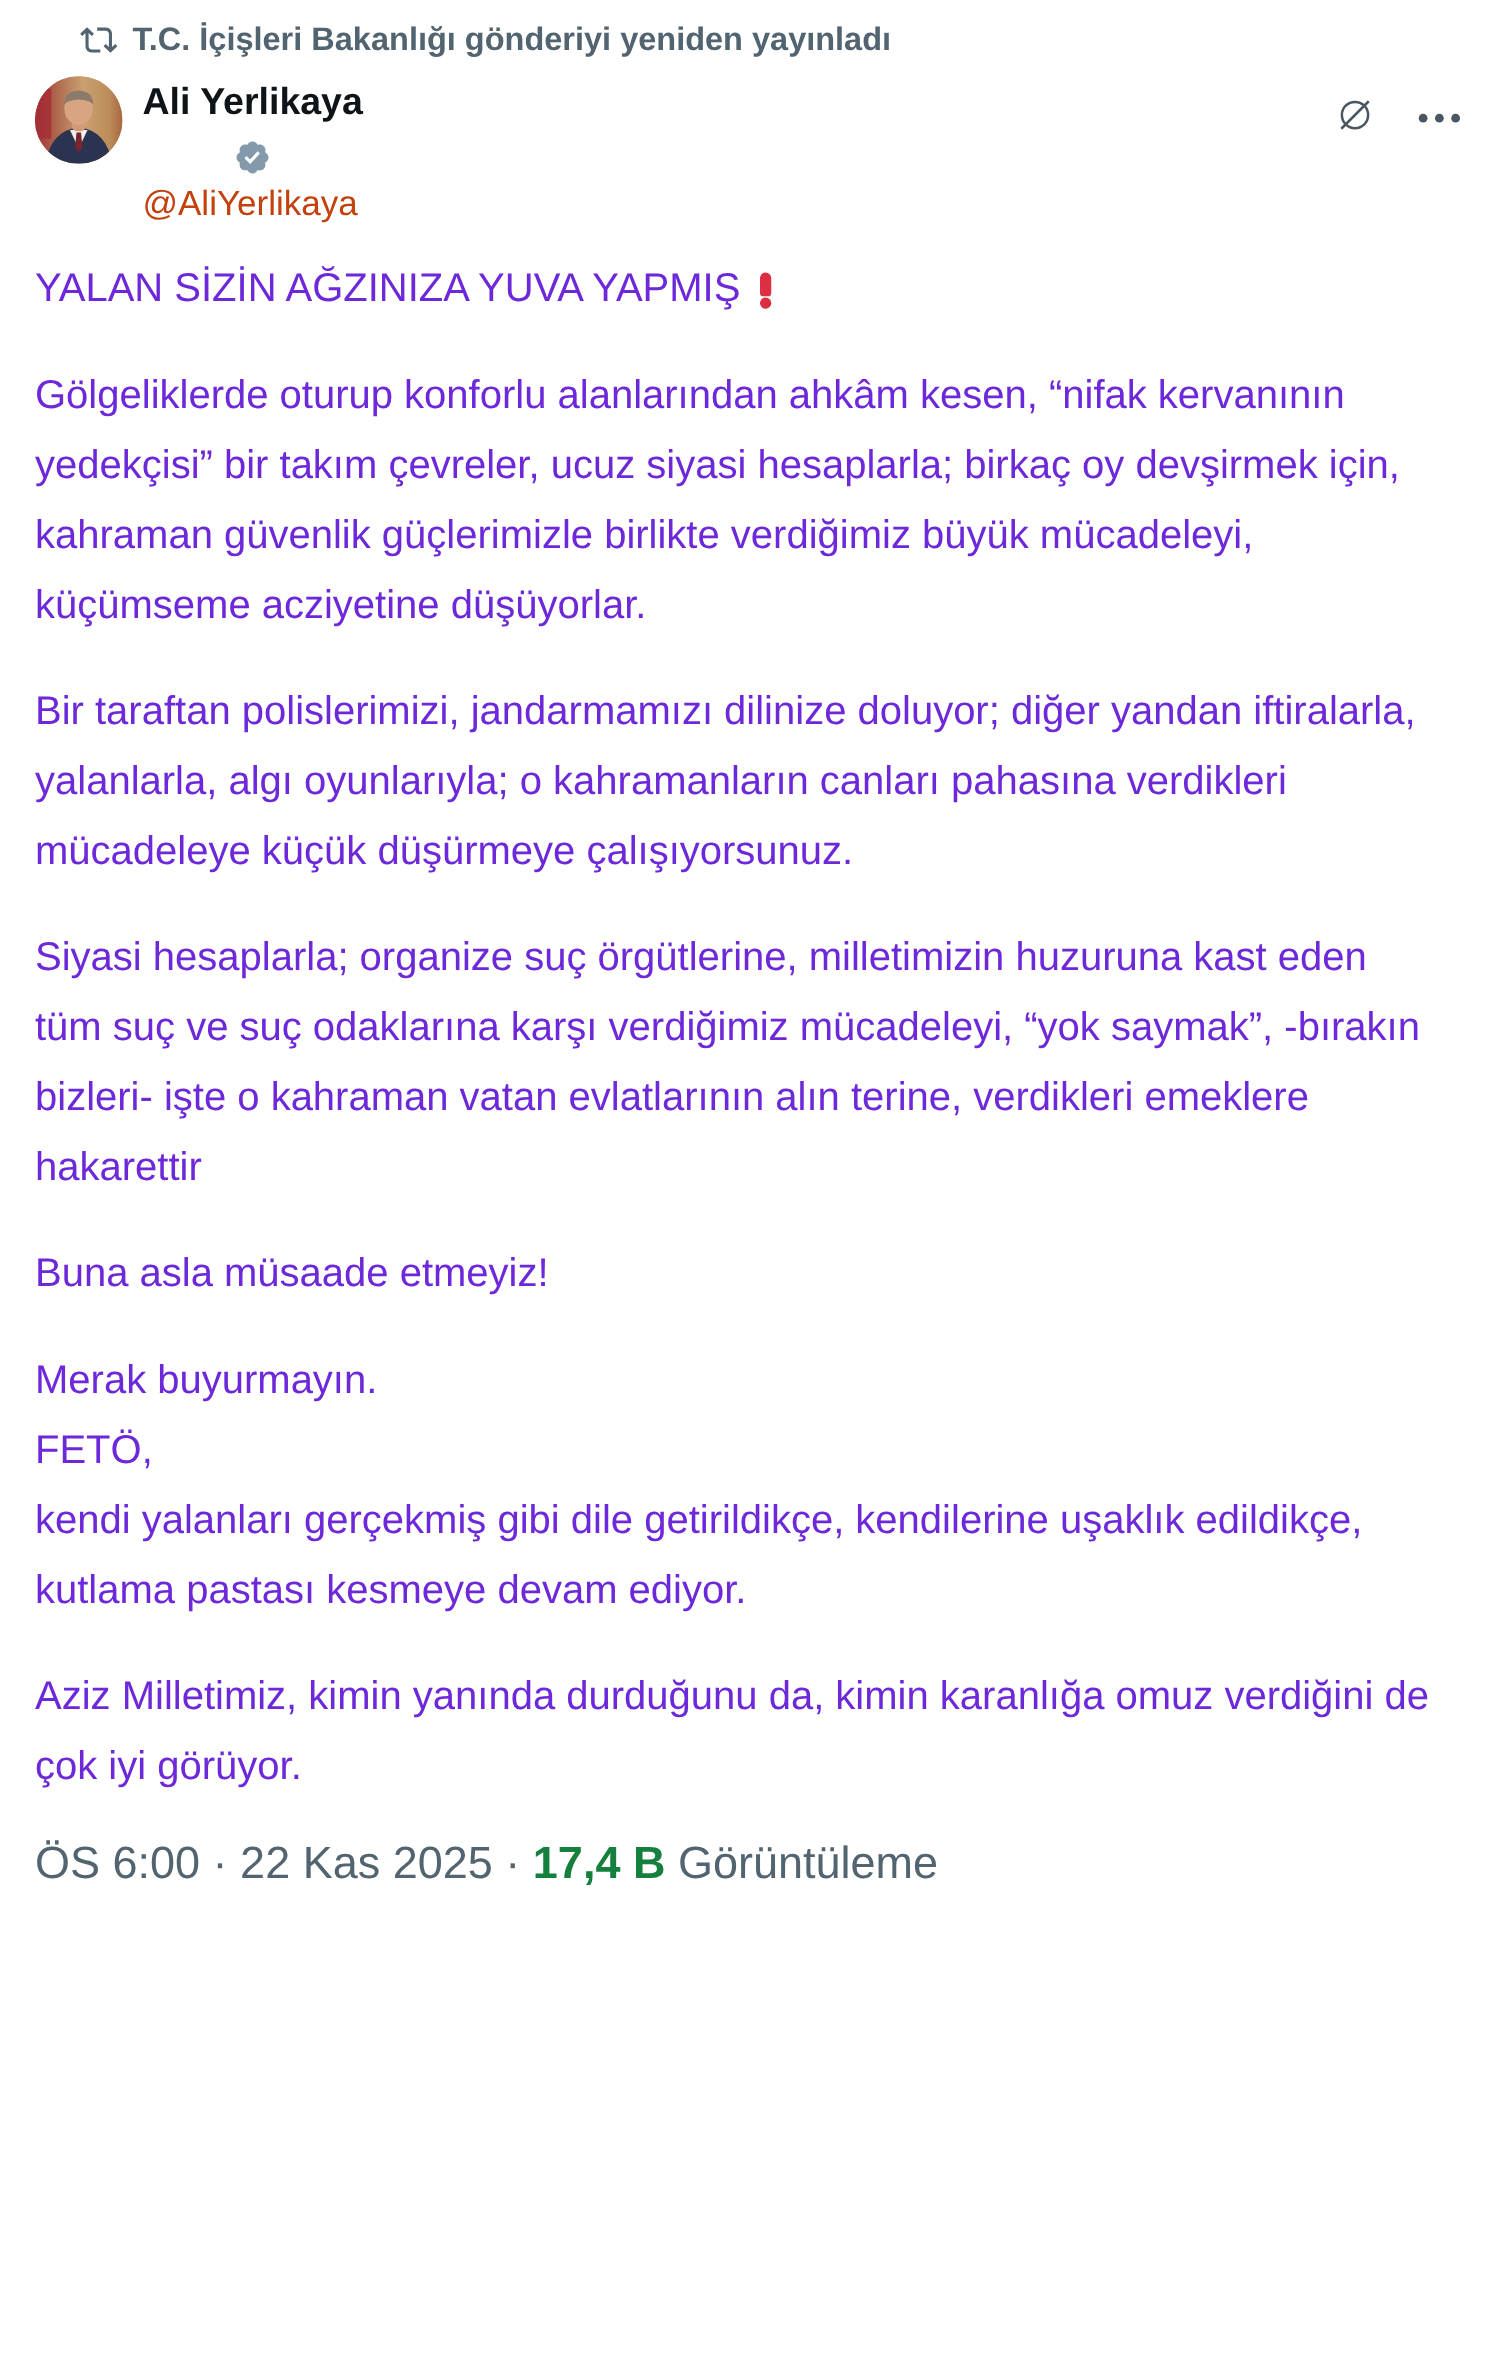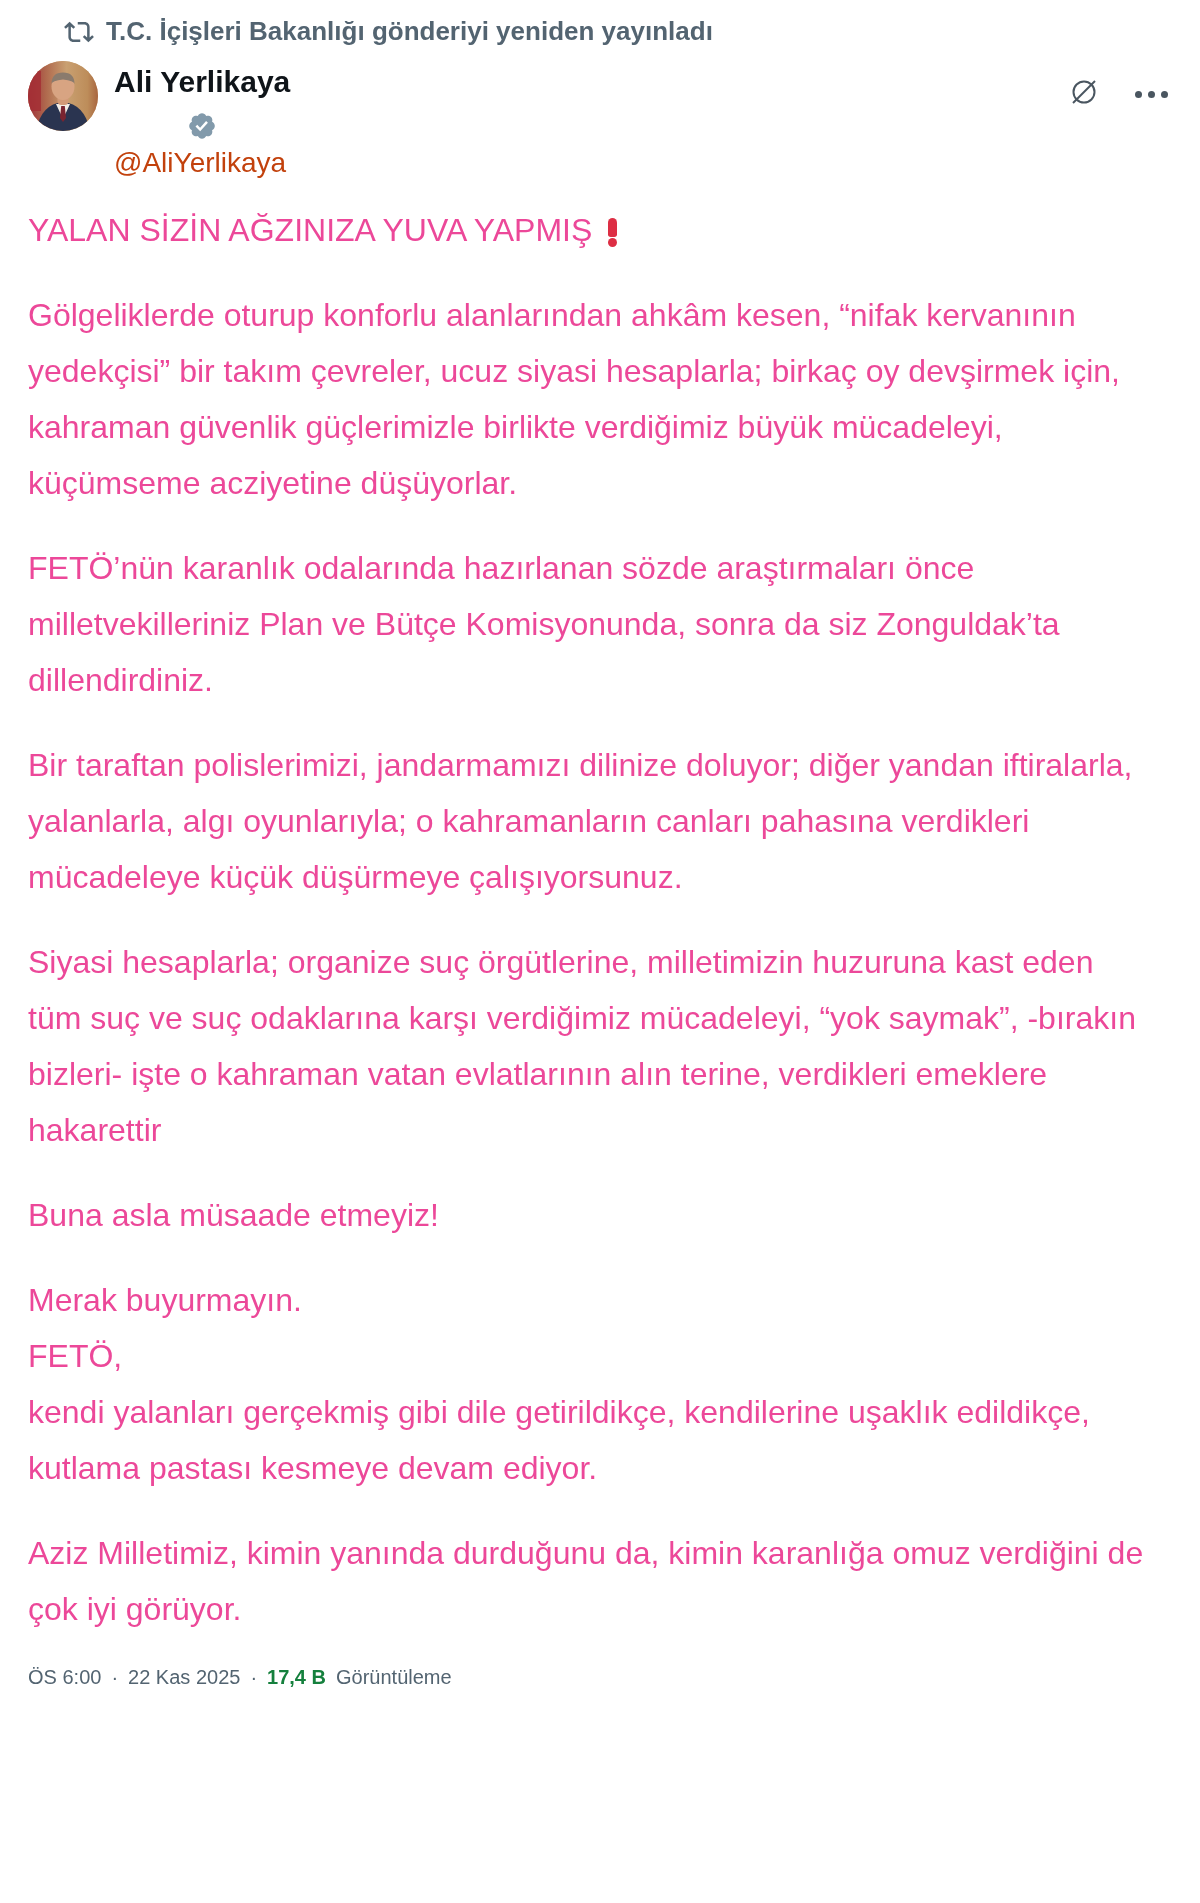--- a/index.html
+++ b/index.html
@@ -67,21 +67,21 @@
   }
   .more-btn i{
     width:7px;height:7px;border-radius:50%;background:#4a5660;display:block;
   }
   
   .tweet-text{
     margin-top:22px;
     max-width:1125px;
     font-size:32px;
     line-height:56px;
-    color:#ec4899;
+    color:#6d28d9;
   }
   .tweet-text p{
     margin:0 0 29px 0;
     white-space:pre-line;
   }
   .headline{display:flex;align-items:center;flex-wrap:wrap;}
   .excl{
     display:inline-block;position:relative;
     width:16px;height:32px;margin-left:12px;top:2px;
   }
@@ -89,21 +89,21 @@
     position:absolute;left:4px;top:2px;width:9px;height:19px;
     background:#dd2e44;border-radius:5px 5px 3px 3px;
   }
   .excl .dot{
     position:absolute;left:4px;bottom:1px;width:9px;height:9px;
     background:#dd2e44;border-radius:50%;
   }
   
   .footer{
     margin-top:18px;
-    font-size:20px;
+    font-size:36px;
     color:#536471;
     display:flex;
     align-items:center;
     gap:10px;
     flex-wrap:wrap;
   }
   .footer .views{color:#15803d;font-weight:700;}
 </style>
 </head>
 <body>
@@ -163,21 +163,20 @@
     </div>
   </div>
 
   <div class="tweet-text">
     <p class="headline">
       <span>YALAN SİZİN AĞZINIZA YUVA YAPMIŞ</span>
       <span class="excl"><span class="bar"></span><span class="dot"></span></span>
     </p>
     <div>
         <p>Gölgeliklerde oturup konforlu alanlarından ahkâm kesen, “nifak kervanının yedekçisi” bir takım çevreler, ucuz siyasi hesaplarla;  birkaç oy devşirmek için, kahraman güvenlik güçlerimizle birlikte verdiğimiz büyük mücadeleyi, küçümseme acziyetine düşüyorlar.</p>
-        <p>FETÖ’nün karanlık odalarında hazırlanan sözde araştırmaları önce milletvekilleriniz Plan ve Bütçe Komisyonunda, sonra da siz Zonguldak’ta dillendirdiniz.</p>
         <p>Bir taraftan polislerimizi, jandarmamızı dilinize doluyor; diğer yandan iftiralarla, yalanlarla, algı oyunlarıyla; o kahramanların canları pahasına verdikleri mücadeleye küçük düşürmeye çalışıyorsunuz.</p>
         <p>Siyasi hesaplarla; organize suç örgütlerine, milletimizin huzuruna kast eden tüm suç ve suç odaklarına karşı verdiğimiz mücadeleyi, “yok saymak”, -bırakın bizleri- işte o kahraman vatan evlatlarının alın terine, verdikleri emeklere hakarettir</p>
         <p>Buna asla müsaade etmeyiz!</p>
         <p>Merak buyurmayın.
 FETÖ,
 kendi yalanları gerçekmiş gibi dile getirildikçe, kendilerine  uşaklık edildikçe, kutlama pastası kesmeye devam ediyor.</p>
         <p>Aziz Milletimiz, kimin yanında durduğunu da, kimin karanlığa omuz verdiğini de çok iyi görüyor.</p>
       </div>
   </div>
 

